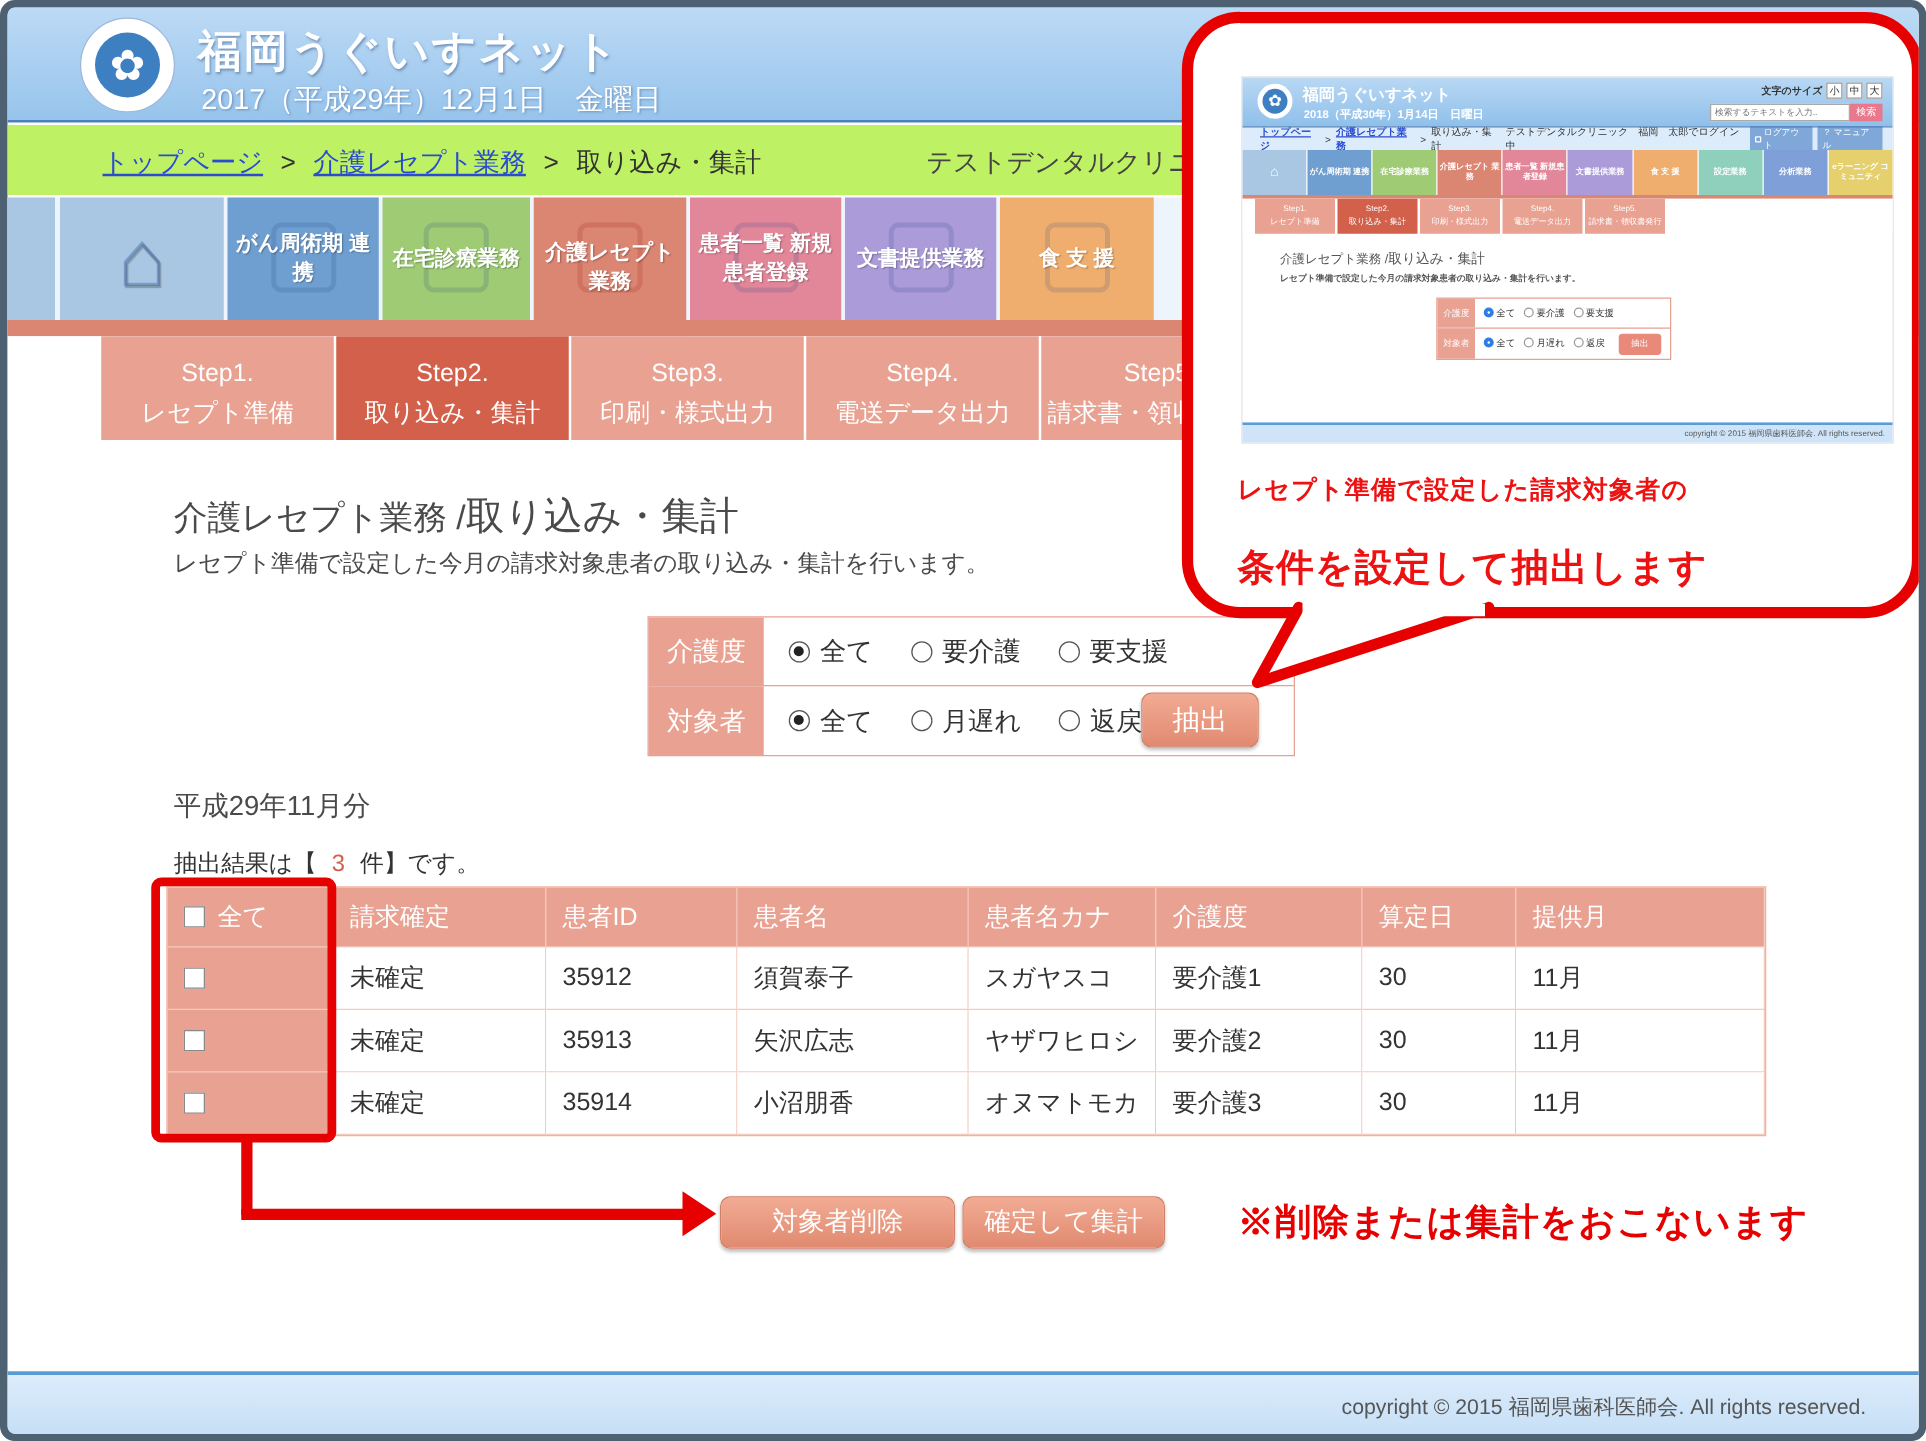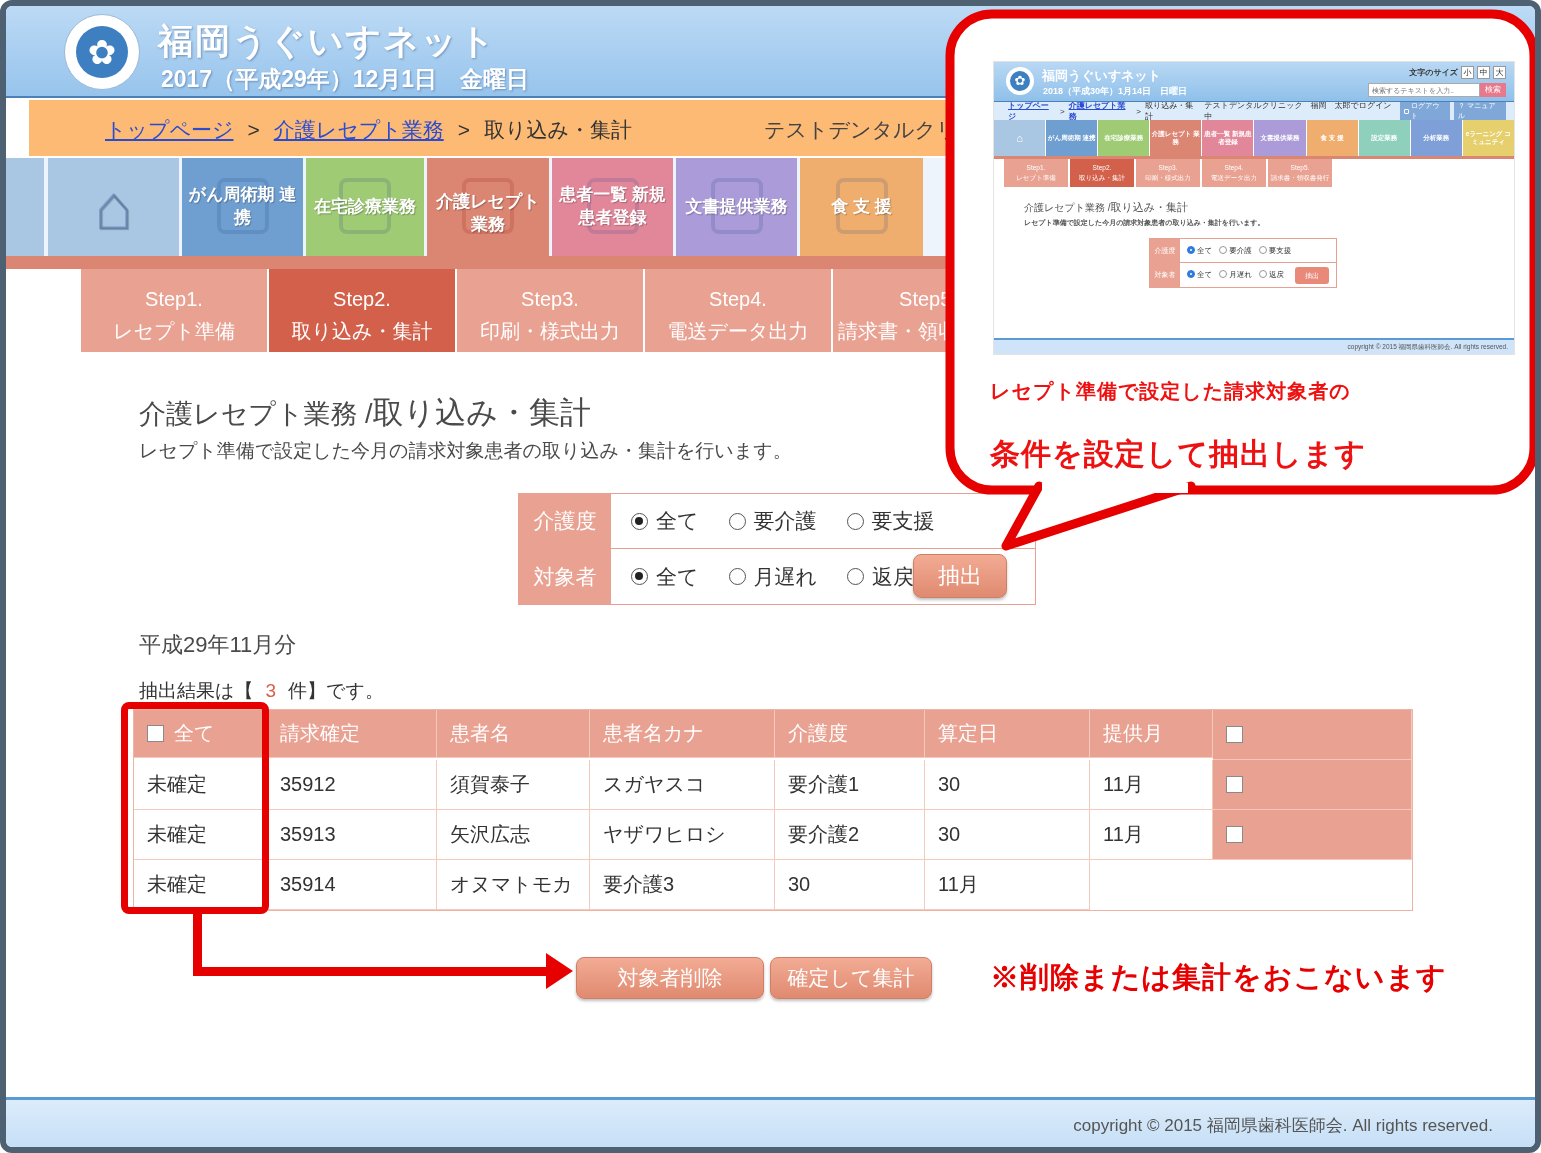--- a/index.html
+++ b/index.html
@@ -16,24 +16,24 @@
   }
   .logo { position: absolute; left: 58px; top: 8px; width: 76px; height: 76px;
     background: #fff; border-radius: 50%; border: 1px solid #9db8d8; }
   .logo-inner { position: absolute; left: 11px; top: 11px; width: 52px; height: 52px;
     background: #3d7fc1; border-radius: 50%; color: #fff; font-size: 34px;
     display: flex; align-items: center; justify-content: center; }
   .logo-inner::after { content: "✿"; }
   .hdr-title { position: absolute; left: 152px; top: 12px; color: #fff; font-size: 35px;
     font-weight: bold; text-shadow: 1px 1px 2px rgba(60,90,140,.5); letter-spacing: 2px; }
   .hdr-date { position: absolute; left: 155px; top: 58px; color: #fff; font-size: 23px;
-    font-weight: bold; text-shadow: 1px 1px 2px rgba(60,90,140,.5); }
+    font-weight: normal; text-shadow: 1px 1px 2px rgba(60,90,140,.5); }
   
   .crumb { position: absolute; left: 0; top: 94px; right: 0; height: 56px;
-    background: #fdba74; font-size: 21px; color: #333; margin-left: 23px; }
+    background: #bef264; font-size: 21px; color: #333; }
   .crumb-inner { position: absolute; left: 76px; top: 16px; }
   .crumb a, .blk { color: #2a4cd0; text-decoration: underline; cursor: pointer; }
   .crumb .sep { margin: 0 14px; color: #333; }
   .crumb-clinic { position: absolute; left: 735px; top: 16px; color: #444; }
   
   .navband { position: absolute; left: 0; top: 152px; right: 0; height: 98px; background: #eef4fb; }
   .tile { position: absolute; top: 0; height: 98px; display: flex; align-items: center;
     justify-content: center; text-align: center; color: #fff; font-weight: bold;
     font-size: 17px; line-height: 1.35; text-shadow: 1px 1px 1px rgba(0,0,0,.25); overflow: hidden; }
   .tile .wm { position: absolute; width: 52px; height: 56px; border: 4px solid rgba(30,60,130,.16);
@@ -297,20 +297,21 @@
   <div class="resline">
     <span>抽出結果は【</span><span class="cnt">3</span><span>件】です。</span>
   </div>
 
   <div class="dtable">
     <div class="hc">
         <span class="cb"></span>
         <span>全て</span>
       </div>
     <div class="hc">請求確定</div>
+    <div class="hc">患者ID</div>
     <div class="hc">患者名</div>
     <div class="hc">患者名カナ</div>
     <div class="hc">介護度</div>
     <div class="hc">算定日</div>
     <div class="hc">提供月</div>
 
     <div class="cc sel">
         <span class="cb"></span>
       </div>
     <div class="cc">未確定</div>
@@ -330,20 +331,21 @@
     <div class="cc">ヤザワヒロシ</div>
     <div class="cc">要介護2</div>
     <div class="cc">30</div>
     <div class="cc">11月</div>
 
     <div class="cc sel">
         <span class="cb"></span>
       </div>
     <div class="cc">未確定</div>
     <div class="cc">35914</div>
+    <div class="cc">小沼朋香</div>
     <div class="cc">オヌマトモカ</div>
     <div class="cc">要介護3</div>
     <div class="cc">30</div>
     <div class="cc">11月</div>
   </div>
 
   <div class="red-box"></div>
   <div class="vline"></div>
   <div class="hline"></div>
   <div class="ahead"></div>

